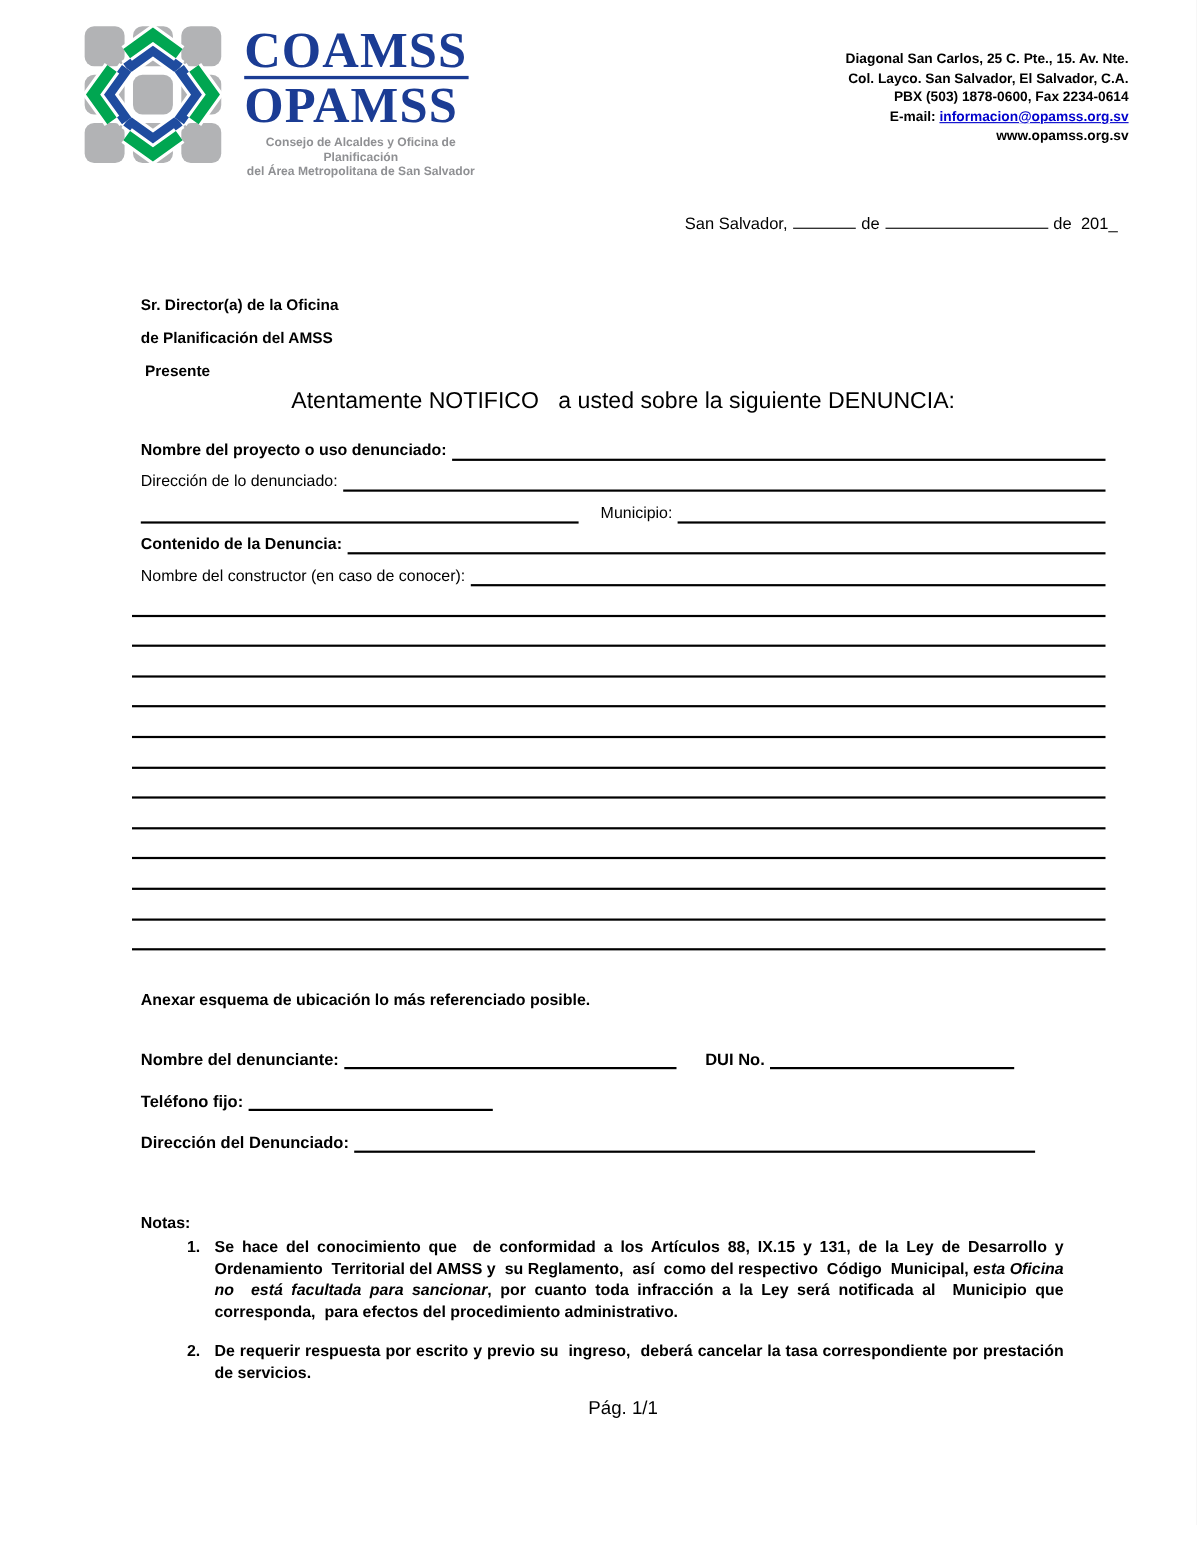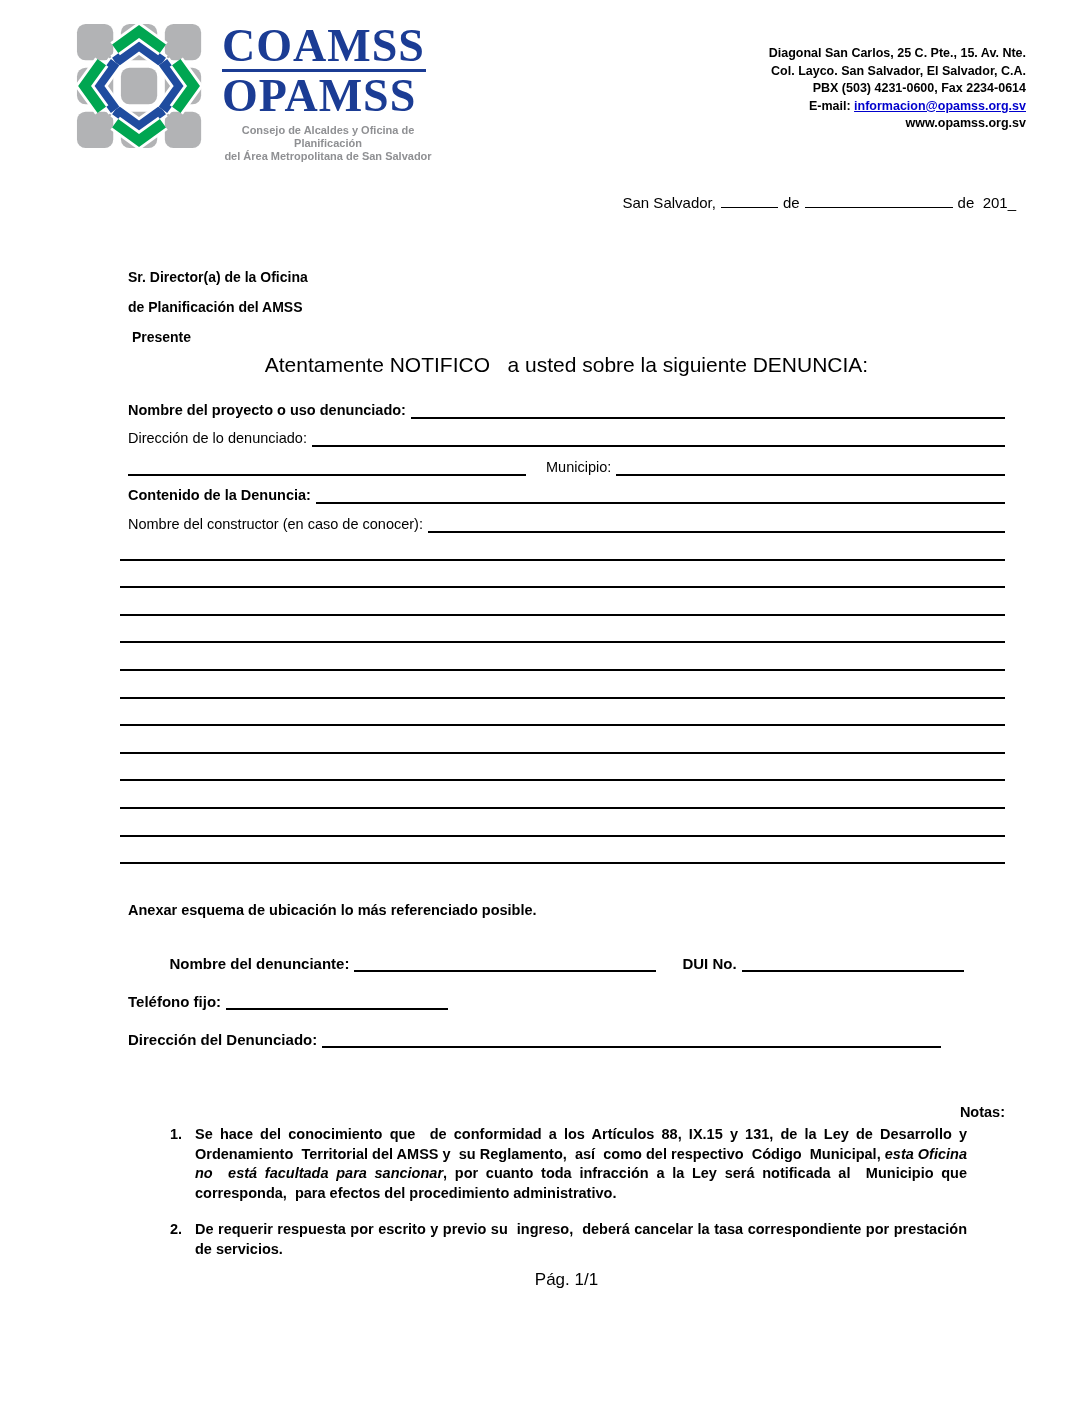--- a/index.html
+++ b/index.html
@@ -51,25 +51,25 @@
   .fill.mr64{margin-right:64px;}
   .spacer26{flex:0 0 26px;}
   .lbl.ml6{margin-left:20px;}
   
   .content-lines{margin-left:-8px;margin-right:-0px;}
   .ruled{height:27.6px;border-bottom:2px solid #000;}
   
   .anexar{font-weight:bold;font-size:14.5px;margin-top:38px;height:17px;line-height:17px;}
   
   .sig .frow{height:30px;font-size:15px;}
-  .sig .frow.first{margin-top:23px;justify-content:center;}
+  .sig .frow.first{margin-top:23px;}
   .sig .frow + .frow{margin-top:8px;}
   
   .notas{margin-top:55px;font-size:14.5px;font-weight:bold;}
-  .notas-title{line-height:19px;height:19px;text-align:right;}
+  .notas-title{line-height:19px;height:19px;}
   .nitem{display:flex;margin-top:3px;}
   .nitem.second{margin-top:17px;}
   .nnum{flex:0 0 25px;margin-left:42px;line-height:19.5px;}
   .ntext{flex:0 1 772px;max-width:772px;text-align:justify;line-height:19.5px;white-space:pre-wrap;}
   .it{font-style:italic;}
   
   .pfooter{margin-top:11px;text-align:center;font-size:17px;font-weight:normal;}
   
   .sq{fill:var(--gray);}
   .halo{fill:none;stroke:#fff;stroke-width:17;stroke-linejoin:miter;stroke-linecap:butt;}
@@ -121,21 +121,21 @@
       <div class="logo-sub">
         <div>Consejo de Alcaldes y Oficina de Planificación</div>
         <div>del Área Metropolitana de San Salvador</div>
       </div>
     </div>
   </div>
 
   <div class="address">
     <div>Diagonal San Carlos, 25 C. Pte., 15. Av. Nte.</div>
     <div>Col. Layco. San Salvador, El Salvador, C.A.</div>
-    <div>PBX (503) 4231-0600, Fax 2234-0614</div>
+    <div>PBX (503) 1878-0600, Fax 2234-0614</div>
     <div><span>E-mail: </span><a href="#" class="email-link">informacion@opamss.org.sv</a></div>
     <div>www.opamss.org.sv</div>
   </div>
 
   <div class="date-line"><span>San Salvador,</span><span class="blank w1"></span><span>de</span><span class="blank w2"></span><span>de  201_</span></div>
 
   <div class="main">
 
     <div class="recipient">
       <div>Sr. Director(a) de la Oficina</div>

